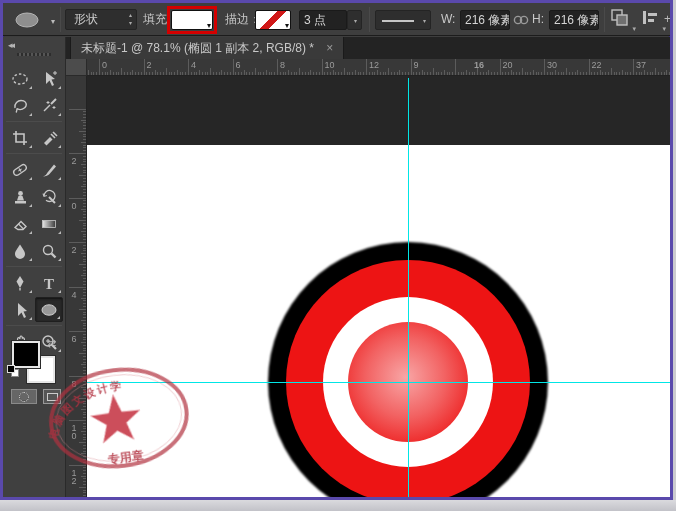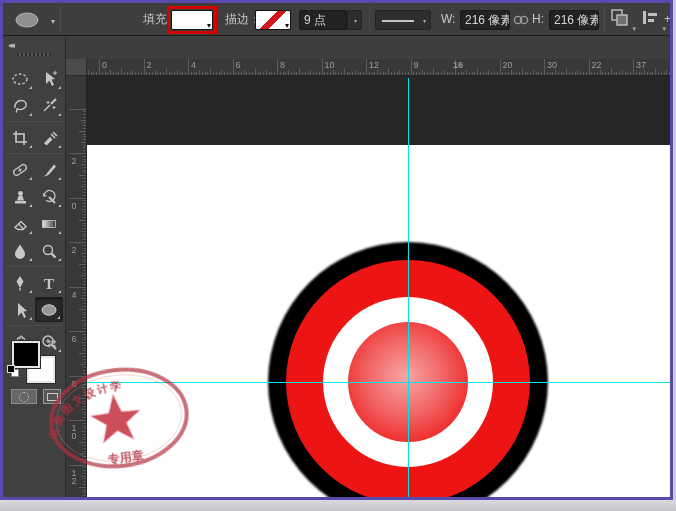--- a/index.html
+++ b/index.html
@@ -102,31 +102,35 @@
     <div class="app">
 
       <div class="optbar">
         <div class="preset-btn">
           <svg width="30" height="18">
             <ellipse cx="14" cy="9" rx="11" ry="7" fill="#8f8f8f" stroke="#b5b5b5"></ellipse>
           </svg>
           <span class="caret">▾</span>
         </div>
         <div class="sep" style="left:57px"></div>
+        <div class="dd" style="left:62px; width:72px; padding-left:8px">
+          <span>形状</span>
+          <span class="dd-arrows">▴<br>▾</span>
+        </div>
         <div class="opt-label" style="left:140px">填充：</div>
         <div class="fill-annotation">
           <div class="swatch" style="left:1px; top:1px; width:42px; height:20px">
             <span class="caret">▾</span>
           </div>
         </div>
         <div class="opt-label" style="left:222px">描边：</div>
         <div class="swatch stroke-none" style="left:252px; top:7px; width:36px; height:20px">
           <span class="caret">▾</span>
         </div>
-        <div class="field" style="left:296px; width:48px">9 点</div>
+        <div class="field" style="left:296px; width:48px">3 点</div>
         <div class="dd" style="left:344px; top:7px; width:15px; height:20px; text-align:center">
           <span class="dd-arrows" style="right:4px; top:6px">▾</span>
         </div>
         <div class="sep" style="left:366px"></div>
         <div class="dd" style="left:372px; top:7px; width:56px; height:20px">
           <span class="line-glyph"></span>
           <span class="dd-arrows" style="top:6px">▾</span>
         </div>
         <div class="opt-label" style="left:438px">W:</div>
         <div class="field" style="left:457px; width:50px">216 像素</div>
@@ -148,20 +152,26 @@
           <svg width="20" height="20">
             <rect x="3" y="3" width="3" height="13" fill="#c0c0c0"></rect>
             <rect x="8" y="5" width="9" height="3" fill="#c0c0c0"></rect>
             <rect x="8" y="11" width="6" height="3" fill="#c0c0c0"></rect>
           </svg>
           <span class="caret">▾</span>
         </div>
         <div class="opt-label" style="left:661px; color:#bbb">+</div>
       </div>
 
+      <div class="tabbar">
+        <div class="tab">
+          <span>未标题-1 @ 78.1% (椭圆 1 副本 2, RGB/8) *</span>
+          <span class="close">×</span>
+        </div>
+      </div>
 
       <div class="toolbox">
         <div class="tb-head">
           <span class="tb-collapse">◂◂</span>
           <div class="tb-grip"></div>
         </div>
         <div class="tools" id="tools">
             <div class="tool-row">
               <div class="tool">
                 <svg width="18" height="18" viewBox="0 0 18 18">
@@ -487,21 +497,21 @@
           <div class="htick" style="left: 363.969px; height: 3px;"></div>
           <div class="htick" style="left: 366.75px; height: 7px;"></div>
           <div class="htick" style="left: 369.531px; height: 3px;"></div>
           <div class="htick" style="left: 372.312px; height: 3px;"></div>
           <div class="htick" style="left: 375.094px; height: 3px;"></div>
           <div class="htick" style="left: 377.875px; height: 5px;"></div>
           <div class="htick" style="left: 380.656px; height: 3px;"></div>
           <div class="htick" style="left: 383.438px; height: 3px;"></div>
           <div class="htick" style="left: 386.219px; height: 3px;"></div>
           <div class="htick" style="left: 389px; height: 17px; top: 0px;"></div>
-          <div class="hlabel" style="left: 387px; font-weight: bold;">16</div>
+          <div class="hlabel" style="left: 408px; font-weight: bold;">16</div>
           <div class="htick" style="left: 391.781px; height: 3px;"></div>
           <div class="htick" style="left: 394.562px; height: 3px;"></div>
           <div class="htick" style="left: 397.344px; height: 3px;"></div>
           <div class="htick" style="left: 400.125px; height: 5px;"></div>
           <div class="htick" style="left: 402.906px; height: 3px;"></div>
           <div class="htick" style="left: 405.688px; height: 3px;"></div>
           <div class="htick" style="left: 408.469px; height: 3px;"></div>
           <div class="htick" style="left: 411.25px; height: 7px;"></div>
           <div class="htick" style="left: 414.031px; height: 3px;"></div>
           <div class="htick" style="left: 416.812px; height: 3px;"></div>

